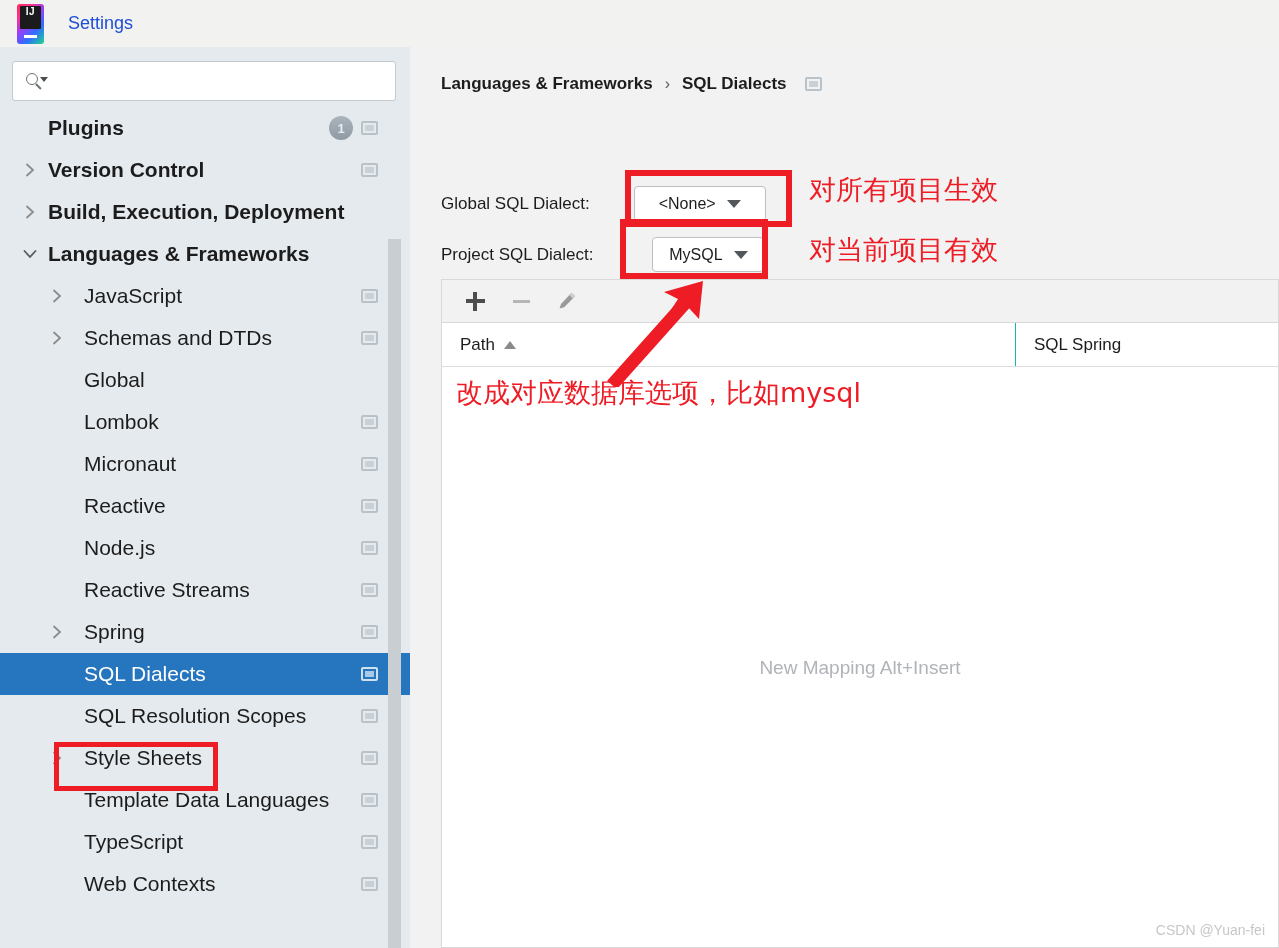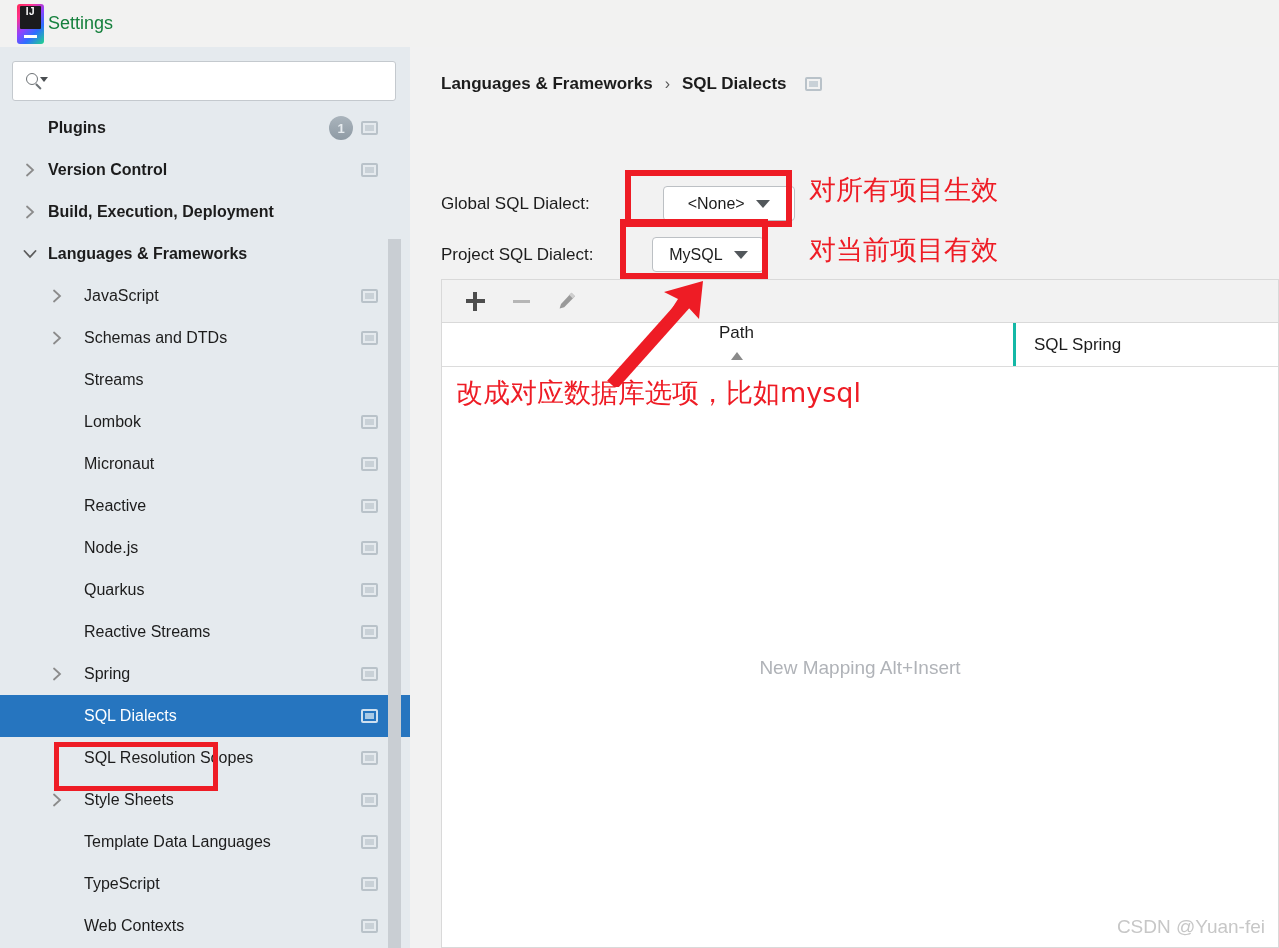--- a/index.html
+++ b/index.html
@@ -32,21 +32,21 @@
     position: absolute; left: 0; top: 2px; width: 27px;
     text-align: center; color: #fff; font-size: 10px; font-weight: bold;
     letter-spacing: 0.5px; z-index: 3;
     font-family: "Liberation Sans", sans-serif;
   }
   #ij-logo .ij-bar {
     position: absolute; left: 7px; bottom: 6px; width: 13px; height: 3px;
     background: #fff; z-index: 3;
   }
   #title-text {
-    margin-left: 4px; font-size: 18px; color: #15803d;
+    margin-left: 24px; font-size: 18px; color: #1d4ed8;
     font-family: "Liberation Sans", sans-serif;
   }
 
   
   #sidebar {
     position: absolute; left: 0; top: 47px; width: 410px; height: 901px;
     background: #e5eaee;
     overflow: hidden;
   }
   #search-wrap { padding: 14px 14px 0 12px; }
@@ -79,21 +79,21 @@
   .tree-row {
     position: relative; display: flex; align-items: center;
     height: 42px; width: 410px; cursor: default; white-space: nowrap;
   }
   .tree-row.selected { background: #2675bf; }
   .tree-row .chev {
     position: absolute; width: 16px; height: 16px;
   }
   .chev svg { display: block; }
   .tree-label {
-    font-size: 16px; color: #1c1c1c; font-family: "Liberation Sans", sans-serif; text-align: right;
+    font-size: 21px; color: #1c1c1c; font-family: "Liberation Sans", sans-serif; text-align: right;
   }
   .tree-row.top > .tree-label { font-weight: bold; }
   .tree-row.selected .tree-label { color: #ffffff; }
   .lvl0 .tree-label { margin-left: 48px; }
   .lvl1 .tree-label { margin-left: 84px; }
   .lvl0 > .chev { left: 22px; }
   .lvl1 > .chev { left: 49px; }
 
   .scope-icon {
     position: absolute; right: 32px; width: 17px; height: 14px;
@@ -154,21 +154,21 @@
   #row-project { top: 190px; }
   .field-label {
     font-size: 17px; color: #1c1c1c; font-family: "Liberation Sans", sans-serif;
   }
   .combo {
     height: 35px; background: #ffffff; border: 1px solid #bcc0c4; border-radius: 4px;
     display: flex; align-items: center; justify-content: center; gap: 11px;
     padding: 0 13px; font-size: 16px; color: #1c1c1c;
     font-family: "Liberation Sans", sans-serif; cursor: default;
   }
-  #combo-global { margin-left: 29px; width: 132px; }
+  #combo-global { width: 132px; }
   #combo-project { margin-left: 15px; width: 112px; }
   .caret {
     width: 0; height: 0; border-left: 7px solid transparent;
     border-right: 7px solid transparent; border-top: 8px solid #52575b;
   }
 
   
   .redbox { position: absolute; border: 6px solid #ee1c25; pointer-events: none; }
   #redbox-global  { left: 215px; top: 123px; width: 167px; height: 57px; }
   #redbox-project { left: 210px; top: 172px; width: 148px; height: 60px; }
@@ -210,37 +210,37 @@
   #icon-pencil { position: relative; width: 22px; height: 22px; }
 
   #tbl-header {
     height: 44px; background: #ffffff; border-bottom: 1px solid #dcdcdc;
     display: flex; align-items: center;
   }
   .th {
     font-size: 17px; color: #1c1c1c; font-family: "Liberation Sans", sans-serif;
     display: flex; align-items: center; gap: 9px; height: 100%;
   }
-  #th-path { width: 574px; padding-left: 18px; border-right: 3px solid #14b8a6; flex-direction: column; }
+  #th-path { width: 574px; padding-left: 18px; border-right: 1px solid #14b8a6; }
   #th-dialect { padding-left: 18px; }
   .sort-asc {
     width: 0; height: 0; border-left: 6px solid transparent;
     border-right: 6px solid transparent; border-bottom: 8px solid #8a8a8a;
   }
   #tbl-body {
     position: relative; height: 580px; background: #ffffff;
   }
   #empty-text {
     position: absolute; left: 0; right: 0; top: 290px; text-align: center;
     font-size: 19px; color: #b0b3b8; font-family: "Liberation Sans", sans-serif;
   }
 
   #watermark {
     position: absolute; right: 14px; bottom: 10px;
-    font-size: 19px; color: #c7c7c7; font-family: "Liberation Sans", sans-serif;
+    font-size: 14px; color: #c7c7c7; font-family: "Liberation Sans", sans-serif;
   }
 </style>
 </head>
 <body>
 
 <div id="app">
 
   <div id="titlebar">
     <div id="ij-logo">
       <div class="ij-text">IJ</div>
@@ -305,40 +305,36 @@
         <div class="tree-row lvl1">
           <span class="chev">
             <svg width="16" height="16" viewBox="0 0 16 16">
               <path d="M5 2.5 L11 8 L5 13.5" stroke="#8b8b8b" stroke-width="1.8" fill="none" stroke-linecap="round"></path>
             </svg>
           </span>
           <span class="tree-label">Schemas and DTDs</span>
           <span class="scope-icon"></span>
         </div>
         <div class="tree-row lvl1">
-          <span class="tree-label">Streams</span>
+          <span class="tree-label">Global</span>
         </div>
         <div class="tree-row lvl1">
           <span class="tree-label">Lombok</span>
           <span class="scope-icon"></span>
         </div>
         <div class="tree-row lvl1">
           <span class="tree-label">Micronaut</span>
           <span class="scope-icon"></span>
         </div>
         <div class="tree-row lvl1">
           <span class="tree-label">Reactive</span>
           <span class="scope-icon"></span>
         </div>
         <div class="tree-row lvl1">
           <span class="tree-label">Node.js</span>
-          <span class="scope-icon"></span>
-        </div>
-        <div class="tree-row lvl1">
-          <span class="tree-label">Quarkus</span>
           <span class="scope-icon"></span>
         </div>
         <div class="tree-row lvl1">
           <span class="tree-label">Reactive Streams</span>
           <span class="scope-icon"></span>
         </div>
         <div class="tree-row lvl1">
           <span class="chev">
             <svg width="16" height="16" viewBox="0 0 16 16">
               <path d="M5 2.5 L11 8 L5 13.5" stroke="#8b8b8b" stroke-width="1.8" fill="none" stroke-linecap="round"></path>

